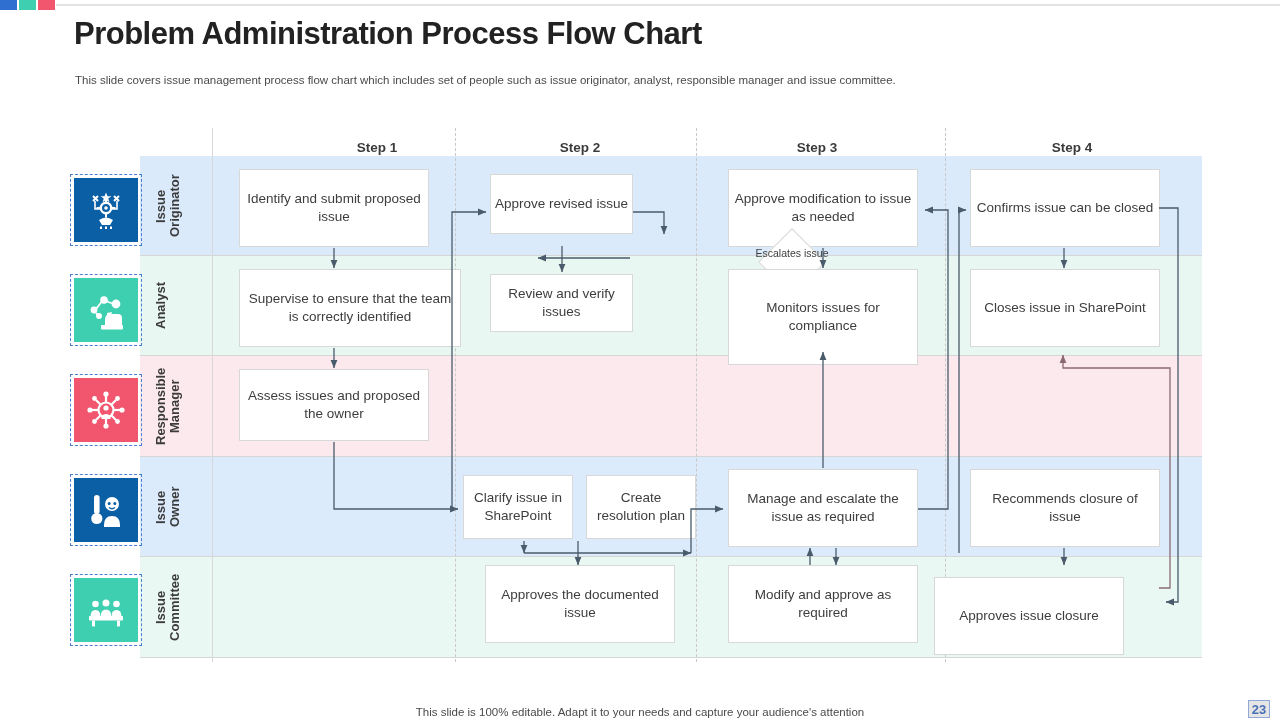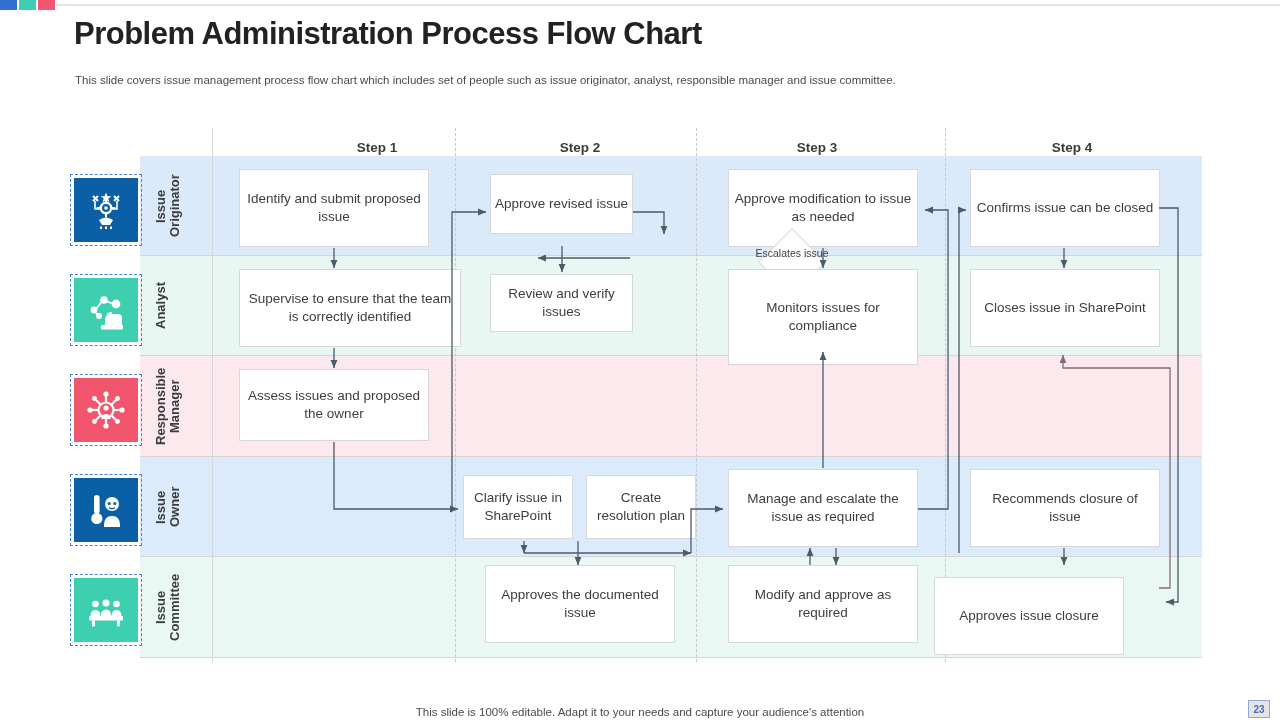--- a/index.html
+++ b/index.html
@@ -50,21 +50,21 @@
   .icon-sq{width:100%;height:100%;display:flex;align-items:center;justify-content:center;}
   .icon-sq svg{display:block;}
 
   
   #wires{position:absolute;left:0;top:0;width:1280px;height:720px;pointer-events:none;}
 
   
   #footer{position:absolute;left:0;top:706px;width:1280px;text-align:center;
           font-size:11.5px;color:#4a4a4a;}
   #pagebadge{position:absolute;left:1248px;top:700px;width:20px;height:16px;
-             border:1px solid #8fa8d8;color:#4a6fb5;font-size:10px;font-weight:bold;
+             border:1px solid #8fa8d8;color:#4a6fb5;font-size:13px;font-weight:bold;
              display:flex;align-items:center;justify-content:center;background:#e5e5e5;}
 </style>
 </head>
 <body>
 
 <div id="topbar">
   <div class="sq s1"></div>
   <div class="sq s2"></div>
   <div class="sq s3"></div>
   <div class="rule"></div>

